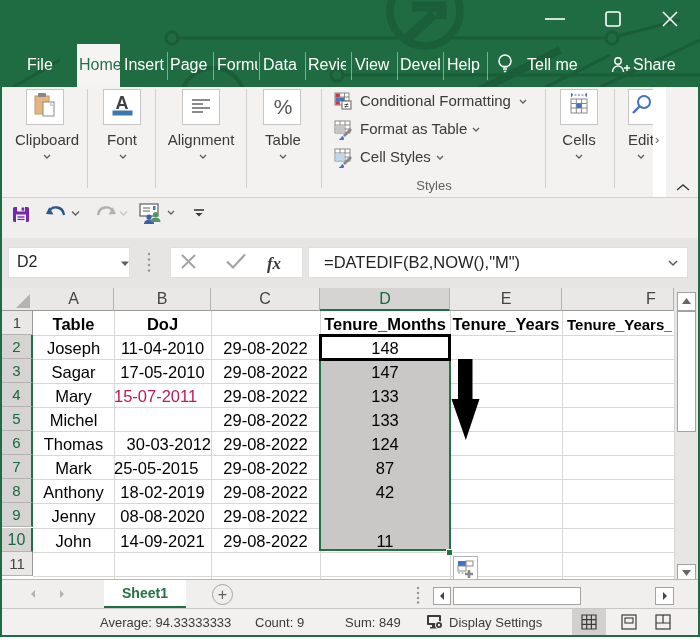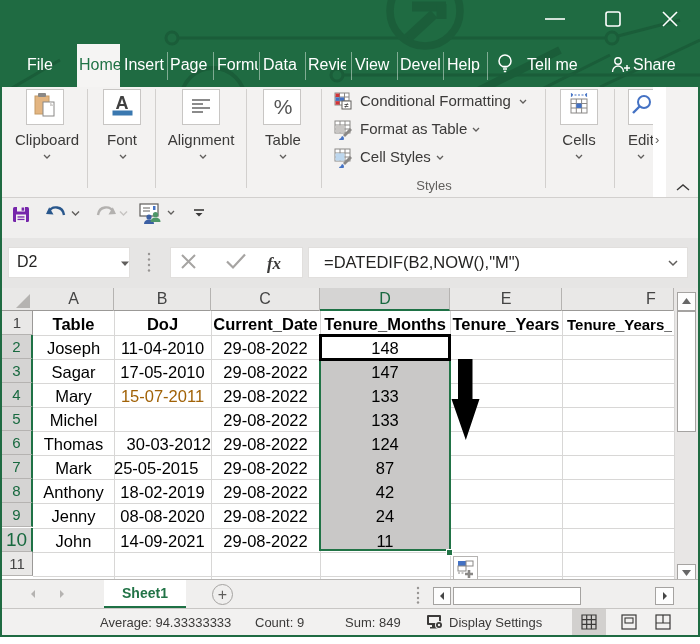--- a/index.html
+++ b/index.html
@@ -293,21 +293,21 @@
       </div>
       <div class="abs" style="left:0;top:23.0px;width:31px;height:24.05px;background:#e9e8e7;border-bottom:1px solid #b5b3b1;border-right:1px solid #9b9997;color:#444;font-size:15px;text-align:center;line-height:24.05px">1</div>
       <div class="abs" style="left:0;top:47.0px;width:31px;height:24.05px;background:#d5d4d3;border-bottom:1px solid #b5b3b1;border-right:2px solid #1e7145;color:#18693f;font-size:15px;text-align:center;line-height:24.05px">2</div>
       <div class="abs" style="left:0;top:71.1px;width:31px;height:24.05px;background:#d5d4d3;border-bottom:1px solid #b5b3b1;border-right:2px solid #1e7145;color:#18693f;font-size:15px;text-align:center;line-height:24.05px">3</div>
       <div class="abs" style="left:0;top:95.2px;width:31px;height:24.05px;background:#d5d4d3;border-bottom:1px solid #b5b3b1;border-right:2px solid #1e7145;color:#18693f;font-size:15px;text-align:center;line-height:24.05px">4</div>
       <div class="abs" style="left:0;top:119.2px;width:31px;height:24.05px;background:#d5d4d3;border-bottom:1px solid #b5b3b1;border-right:2px solid #1e7145;color:#18693f;font-size:15px;text-align:center;line-height:24.05px">5</div>
       <div class="abs" style="left:0;top:143.3px;width:31px;height:24.05px;background:#d5d4d3;border-bottom:1px solid #b5b3b1;border-right:2px solid #1e7145;color:#18693f;font-size:15px;text-align:center;line-height:24.05px">6</div>
       <div class="abs" style="left:0;top:167.3px;width:31px;height:24.05px;background:#d5d4d3;border-bottom:1px solid #b5b3b1;border-right:2px solid #1e7145;color:#18693f;font-size:15px;text-align:center;line-height:24.05px">7</div>
       <div class="abs" style="left:0;top:191.3px;width:31px;height:24.05px;background:#d5d4d3;border-bottom:1px solid #b5b3b1;border-right:2px solid #1e7145;color:#18693f;font-size:15px;text-align:center;line-height:24.05px">8</div>
       <div class="abs" style="left:0;top:215.4px;width:31px;height:24.05px;background:#d5d4d3;border-bottom:1px solid #b5b3b1;border-right:2px solid #1e7145;color:#18693f;font-size:15px;text-align:center;line-height:24.05px">9</div>
-      <div class="abs" style="left:0;top:239.5px;width:31px;height:24.05px;background:#d5d4d3;border-bottom:1px solid #b5b3b1;border-right:2px solid #1e7145;color:#18693f;font-size:19px;text-align:center;line-height:24.05px">10</div>
+      <div class="abs" style="left:0;top:239.5px;width:31px;height:24.05px;background:#d5d4d3;border-bottom:1px solid #b5b3b1;border-right:2px solid #1e7145;color:#18693f;font-size:16px;text-align:center;line-height:24.05px">10</div>
       <div class="abs" style="left:0;top:263.5px;width:31px;height:24.05px;background:#e9e8e7;border-bottom:1px solid #b5b3b1;border-right:1px solid #9b9997;color:#444;font-size:15px;text-align:center;line-height:24.05px">11</div>
       <div class="abs" style="left:112px;top:23px;width:1px;height:268px;background:#d8d7d6"></div>
       <div class="abs" style="left:209px;top:23px;width:1px;height:268px;background:#d8d7d6"></div>
       <div class="abs" style="left:318px;top:23px;width:1px;height:268px;background:#d8d7d6"></div>
       <div class="abs" style="left:448px;top:23px;width:1px;height:268px;background:#d8d7d6"></div>
       <div class="abs" style="left:560px;top:23px;width:1px;height:268px;background:#d8d7d6"></div>
       <div class="abs" style="left:672px;top:23px;width:1px;height:268px;background:#d8d7d6"></div>
       <div class="abs" style="left:31px;top:47.0px;width:641px;height:1px;background:#d8d7d6"></div>
       <div class="abs" style="left:31px;top:71.1px;width:641px;height:1px;background:#d8d7d6"></div>
       <div class="abs" style="left:31px;top:95.2px;width:641px;height:1px;background:#d8d7d6"></div>
@@ -315,54 +315,52 @@
       <div class="abs" style="left:31px;top:143.3px;width:641px;height:1px;background:#d8d7d6"></div>
       <div class="abs" style="left:31px;top:167.3px;width:641px;height:1px;background:#d8d7d6"></div>
       <div class="abs" style="left:31px;top:191.3px;width:641px;height:1px;background:#d8d7d6"></div>
       <div class="abs" style="left:31px;top:215.4px;width:641px;height:1px;background:#d8d7d6"></div>
       <div class="abs" style="left:31px;top:239.5px;width:641px;height:1px;background:#d8d7d6"></div>
       <div class="abs" style="left:31px;top:263.5px;width:641px;height:1px;background:#d8d7d6"></div>
       <div class="abs" style="left:31px;top:287.6px;width:641px;height:1px;background:#d8d7d6"></div>
       <div class="abs" style="left:319px;top:71.1px;width:128px;height:192.4px;background:#c9c8c7"></div>
       <div class="abs" style="left:31px;top:23.0px;width:81px;height:24.05px;font-weight:bold;text-align:center;line-height:27.05px;color:#000;overflow:hidden;white-space:nowrap">Table</div>
       <div class="abs" style="left:112px;top:23.0px;width:97px;height:24.05px;font-weight:bold;text-align:center;line-height:27.05px;color:#000;overflow:hidden;white-space:nowrap">DoJ</div>
-      <div class="abs" style="left:209px;top:23.0px;width:109px;height:24.05px;font-weight:bold;text-align:center;line-height:27.05px;color:#000;overflow:hidden;white-space:nowrap">Current_Date</div>
       <div class="abs" style="left:318px;top:23.0px;width:130px;height:24.05px;font-weight:bold;text-align:center;line-height:27.05px;color:#000;overflow:hidden;white-space:nowrap">Tenure_Months</div>
       <div class="abs" style="left:448px;top:23.0px;width:112px;height:24.05px;font-weight:bold;text-align:center;line-height:27.05px;color:#000;overflow:hidden;white-space:nowrap">Tenure_Years</div>
       <div class="abs" style="left:31px;top:47.0px;width:81px;height:24.05px;text-align:center;line-height:27.05px;color:#000;overflow:hidden;white-space:nowrap">Joseph</div>
       <div class="abs" style="left:112px;top:47.0px;width:97px;height:24.05px;text-align:center;line-height:27.05px;color:#000;overflow:hidden;white-space:nowrap">11-04-2010</div>
       <div class="abs" style="left:209px;top:47.0px;width:109px;height:24.05px;text-align:center;line-height:27.05px;color:#000;overflow:hidden;white-space:nowrap">29-08-2022</div>
       <div class="abs" style="left:318px;top:47.0px;width:130px;height:24.05px;text-align:center;line-height:27.05px;color:#000;overflow:hidden;white-space:nowrap">148</div>
       <div class="abs" style="left:31px;top:71.1px;width:81px;height:24.05px;text-align:center;line-height:27.05px;color:#000;overflow:hidden;white-space:nowrap">Sagar</div>
       <div class="abs" style="left:112px;top:71.1px;width:97px;height:24.05px;text-align:center;line-height:27.05px;color:#000;overflow:hidden;white-space:nowrap">17-05-2010</div>
       <div class="abs" style="left:209px;top:71.1px;width:109px;height:24.05px;text-align:center;line-height:27.05px;color:#000;overflow:hidden;white-space:nowrap">29-08-2022</div>
       <div class="abs" style="left:318px;top:71.1px;width:130px;height:24.05px;text-align:center;line-height:27.05px;color:#000;overflow:hidden;white-space:nowrap">147</div>
       <div class="abs" style="left:31px;top:95.2px;width:81px;height:24.05px;text-align:center;line-height:27.05px;color:#000;overflow:hidden;white-space:nowrap">Mary</div>
-      <div class="abs" style="left:112px;top:95.2px;width:97px;height:24.05px;text-align:center;line-height:27.05px;color:#a16207;overflow:hidden;white-space:nowrap">15-07-2011</div>
+      <div class="abs" style="left:112px;top:95.2px;width:97px;height:24.05px;line-height:27.05px;color:#be185d;overflow:hidden;white-space:nowrap">15-07-2011</div>
       <div class="abs" style="left:209px;top:95.2px;width:109px;height:24.05px;text-align:center;line-height:27.05px;color:#000;overflow:hidden;white-space:nowrap">29-08-2022</div>
       <div class="abs" style="left:318px;top:95.2px;width:130px;height:24.05px;text-align:center;line-height:27.05px;color:#000;overflow:hidden;white-space:nowrap">133</div>
       <div class="abs" style="left:31px;top:119.2px;width:81px;height:24.05px;text-align:center;line-height:27.05px;color:#000;overflow:hidden;white-space:nowrap">Michel</div>
       <div class="abs" style="left:209px;top:119.2px;width:109px;height:24.05px;text-align:center;line-height:27.05px;color:#000;overflow:hidden;white-space:nowrap">29-08-2022</div>
       <div class="abs" style="left:318px;top:119.2px;width:130px;height:24.05px;text-align:center;line-height:27.05px;color:#000;overflow:hidden;white-space:nowrap">133</div>
       <div class="abs" style="left:31px;top:143.3px;width:81px;height:24.05px;text-align:center;line-height:27.05px;color:#000;overflow:hidden;white-space:nowrap">Thomas</div>
       <div class="abs" style="left:112px;top:143.3px;width:97px;height:24.05px;text-align:right;line-height:27.05px;color:#000;overflow:hidden;white-space:nowrap">30-03-2012</div>
       <div class="abs" style="left:209px;top:143.3px;width:109px;height:24.05px;text-align:center;line-height:27.05px;color:#000;overflow:hidden;white-space:nowrap">29-08-2022</div>
       <div class="abs" style="left:318px;top:143.3px;width:130px;height:24.05px;text-align:center;line-height:27.05px;color:#000;overflow:hidden;white-space:nowrap">124</div>
       <div class="abs" style="left:31px;top:167.3px;width:81px;height:24.05px;text-align:center;line-height:27.05px;color:#000;overflow:hidden;white-space:nowrap">Mark</div>
       <div class="abs" style="left:112px;top:167.3px;width:97px;height:24.05px;text-align:left;line-height:27.05px;color:#000;overflow:hidden;white-space:nowrap">25-05-2015</div>
       <div class="abs" style="left:209px;top:167.3px;width:109px;height:24.05px;text-align:center;line-height:27.05px;color:#000;overflow:hidden;white-space:nowrap">29-08-2022</div>
       <div class="abs" style="left:318px;top:167.3px;width:130px;height:24.05px;text-align:center;line-height:27.05px;color:#000;overflow:hidden;white-space:nowrap">87</div>
       <div class="abs" style="left:31px;top:191.3px;width:81px;height:24.05px;text-align:center;line-height:27.05px;color:#000;overflow:hidden;white-space:nowrap">Anthony</div>
       <div class="abs" style="left:112px;top:191.3px;width:97px;height:24.05px;text-align:center;line-height:27.05px;color:#000;overflow:hidden;white-space:nowrap">18-02-2019</div>
       <div class="abs" style="left:209px;top:191.3px;width:109px;height:24.05px;text-align:center;line-height:27.05px;color:#000;overflow:hidden;white-space:nowrap">29-08-2022</div>
       <div class="abs" style="left:318px;top:191.3px;width:130px;height:24.05px;text-align:center;line-height:27.05px;color:#000;overflow:hidden;white-space:nowrap">42</div>
       <div class="abs" style="left:31px;top:215.4px;width:81px;height:24.05px;text-align:center;line-height:27.05px;color:#000;overflow:hidden;white-space:nowrap">Jenny</div>
       <div class="abs" style="left:112px;top:215.4px;width:97px;height:24.05px;text-align:center;line-height:27.05px;color:#000;overflow:hidden;white-space:nowrap">08-08-2020</div>
       <div class="abs" style="left:209px;top:215.4px;width:109px;height:24.05px;text-align:center;line-height:27.05px;color:#000;overflow:hidden;white-space:nowrap">29-08-2022</div>
-      <div class="abs" style="left:318px;top:215.4px;width:130px;height:24.05px;text-align:center;line-height:27.05px;color:#000;overflow:hidden;white-space:nowrap">24</div>
       <div class="abs" style="left:31px;top:239.5px;width:81px;height:24.05px;text-align:center;line-height:27.05px;color:#000;overflow:hidden;white-space:nowrap">John</div>
       <div class="abs" style="left:112px;top:239.5px;width:97px;height:24.05px;text-align:center;line-height:27.05px;color:#000;overflow:hidden;white-space:nowrap">14-09-2021</div>
       <div class="abs" style="left:209px;top:239.5px;width:109px;height:24.05px;text-align:center;line-height:27.05px;color:#000;overflow:hidden;white-space:nowrap">29-08-2022</div>
       <div class="abs" style="left:318px;top:239.5px;width:130px;height:24.05px;text-align:center;line-height:27.05px;color:#000;overflow:hidden;white-space:nowrap">11</div>
       <div class="abs" style="left:565px;top:23px;width:105px;height:24.05px;font-weight:bold;font-size:15px;line-height:27.05px;color:#000;overflow:hidden;white-space:nowrap">Tenure_Years_In_Company</div>
       <div class="abs" style="left:317px;top:47.0px;width:132px;height:216.4px;border:2px solid #217346"></div>
       <div class="abs" style="left:317px;top:46.0px;width:132px;height:27.05px;border:3px solid #000"></div>
       <div class="abs" style="left:444px;top:260.5px;width:7px;height:7px;background:#217346;border:1px solid #fff"></div>
       <div class="abs" style="left:451px;top:267.5px;width:25px;height:25px;background:#fff;border:1px solid #b5b3b1">
  <svg width="23" height="23" viewBox="0 0 23 23">

